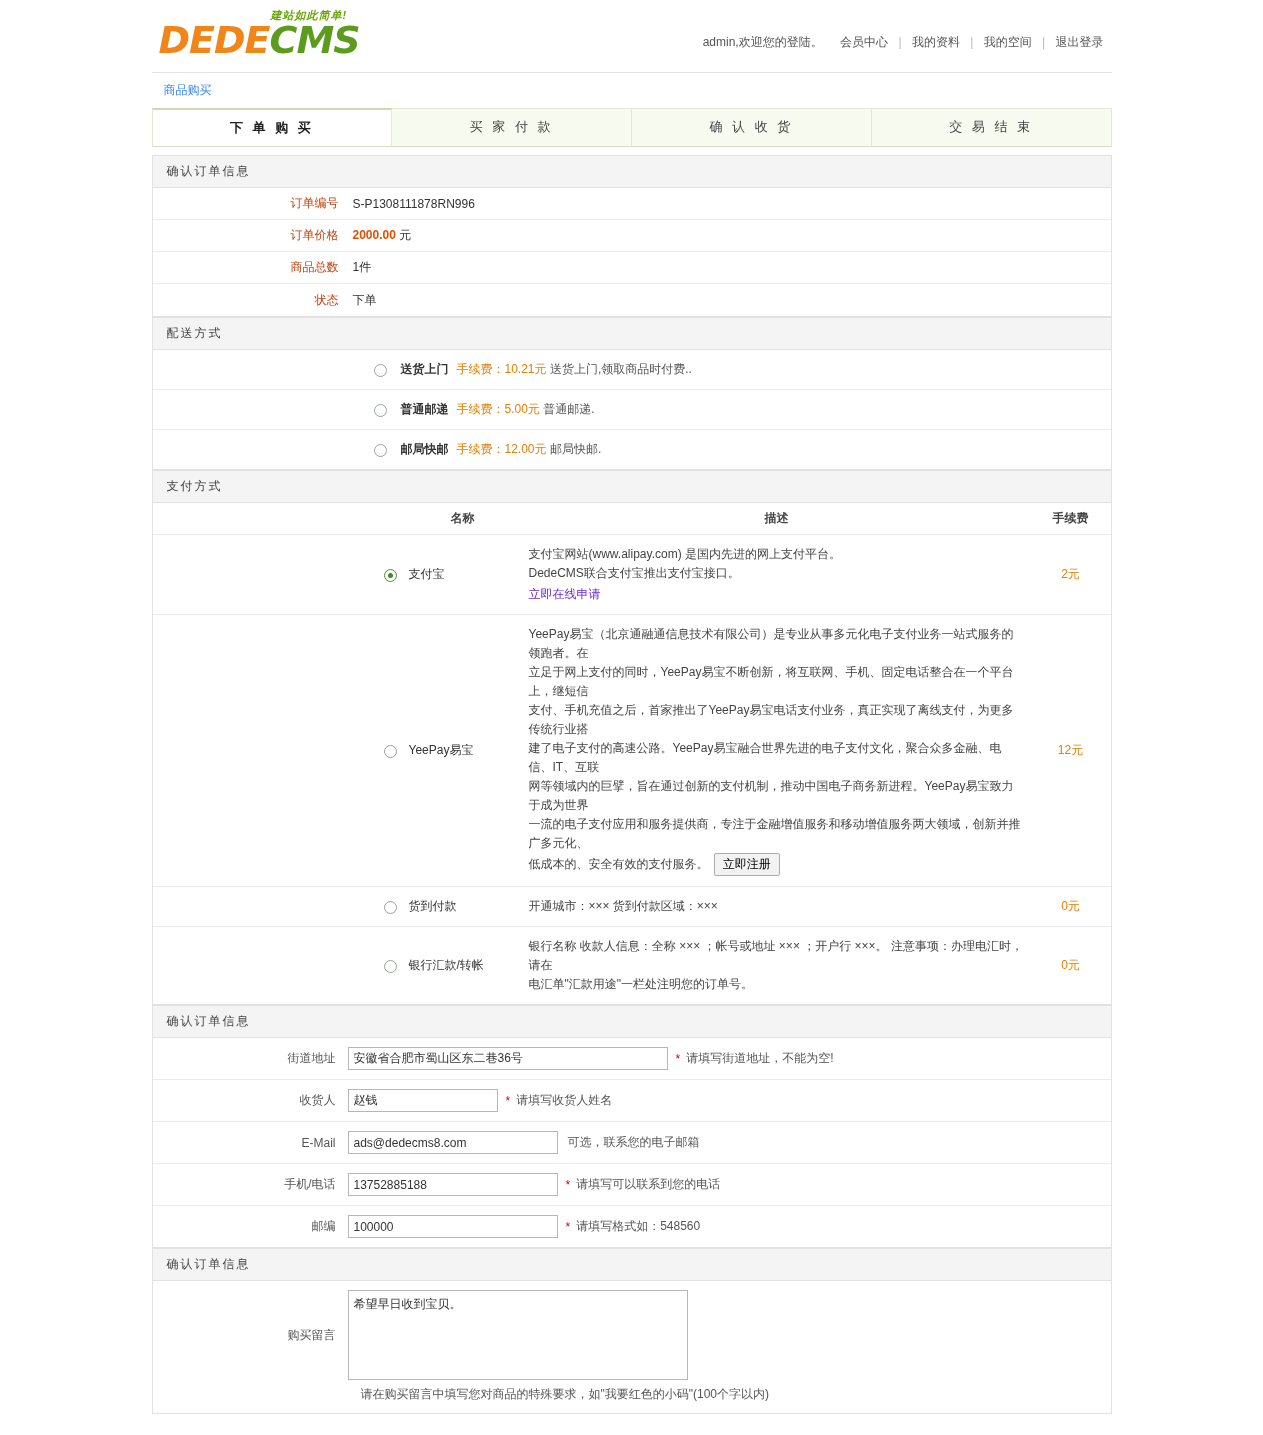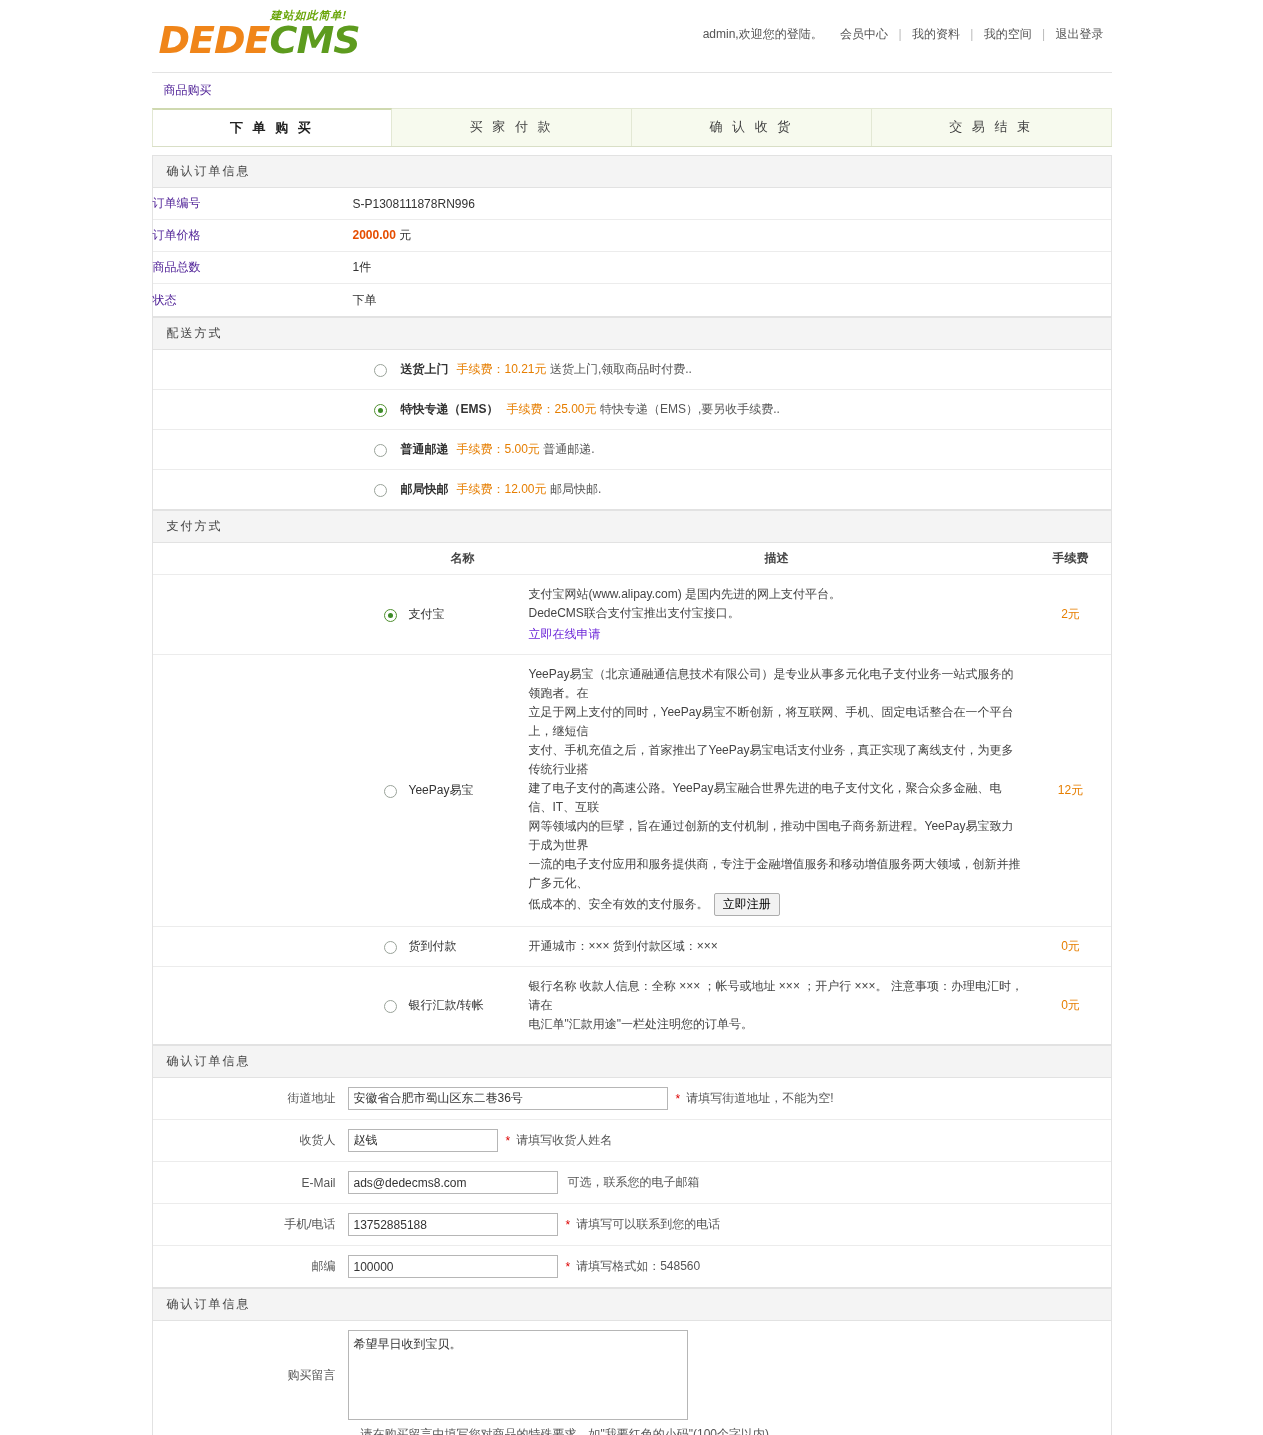--- a/index.html
+++ b/index.html
@@ -45,34 +45,34 @@
     font-weight: bold;
     font-style: italic;
     letter-spacing: -1px;
     line-height: 34px;
     font-family: "DejaVu Sans", sans-serif;
   }
   .logo-main .d1 { color: #f08519; }
   .logo-main .d2 { color: #5d9b1e; }
   .topnav {
     position: absolute;
-    right: 8px; top: 26px;
+    right: 8px; top: 34px;
     font-size: 12px;
     color: #555;
     text-align: center;
   }
   .topnav a { color: #555; text-decoration: none; }
   .topnav .sep { color: #bbb; margin: 0 7px; }
   .topnav .welcome { margin-right: 14px; }
 
   
   .crumbbar {
     border-top: 1px solid #e3e3e3;
     padding: 9px 2px 9px 12px;
-    color: #4c1d95;
+    color: #3b82f6;
     font-size: 12px;
   }
 
   
   .steps {
     display: flex;
     width: 960px;
     margin: 0 0 8px 0;
     border-bottom: 1px solid #d9dfc6;
   }
@@ -116,22 +116,23 @@
   }
   .row {
     display: flex;
     border-bottom: 1px solid #ececec;
     min-height: 32px;
     align-items: center;
   }
   .row:last-child { border-bottom: none; }
   .row .lbl {
     width: 200px;
+    text-align: right;
     padding-right: 14px;
-    color: #4c1d95;
+    color: #c2410c;
   }
   .row .val { flex: 1; color: #333; }
   .price { color: #e64d00; font-weight: bold; }
 
   
   .radio {
     display: inline-block;
     width: 13px; height: 13px;
     border-radius: 50%;
     border: 1px solid #9aa39a;
@@ -303,27 +304,20 @@
       <div class="panel-head">配送方式</div>
 
       <div class="deliv-row">
         <div class="deliv-radio"><span class="radio"></span></div>
         <div>
           <span class="deliv-name">送货上门</span><span class="fee-label">手续费：</span><span class="fee-val">10.21元</span>
           <span class="deliv-desc">送货上门,领取商品时付费..</span>
         </div>
       </div>
 
-      <div class="deliv-row">
-        <div class="deliv-radio"><span class="radio on"></span></div>
-        <div>
-          <span class="deliv-name">特快专递（EMS）</span><span class="fee-label">手续费：</span><span class="fee-val">25.00元</span>
-          <span class="deliv-desc">特快专递（EMS）,要另收手续费..</span>
-        </div>
-      </div>
 
       <div class="deliv-row">
         <div class="deliv-radio"><span class="radio"></span></div>
         <div>
           <span class="deliv-name">普通邮递</span><span class="fee-label">手续费：</span><span class="fee-val">5.00元</span>
           <span class="deliv-desc">普通邮递.</span>
         </div>
       </div>
 
       <div class="deliv-row">

